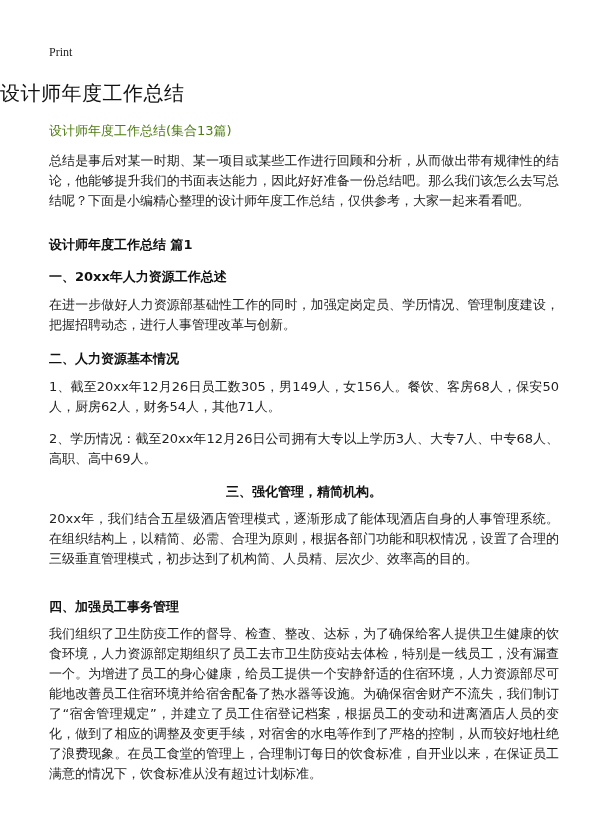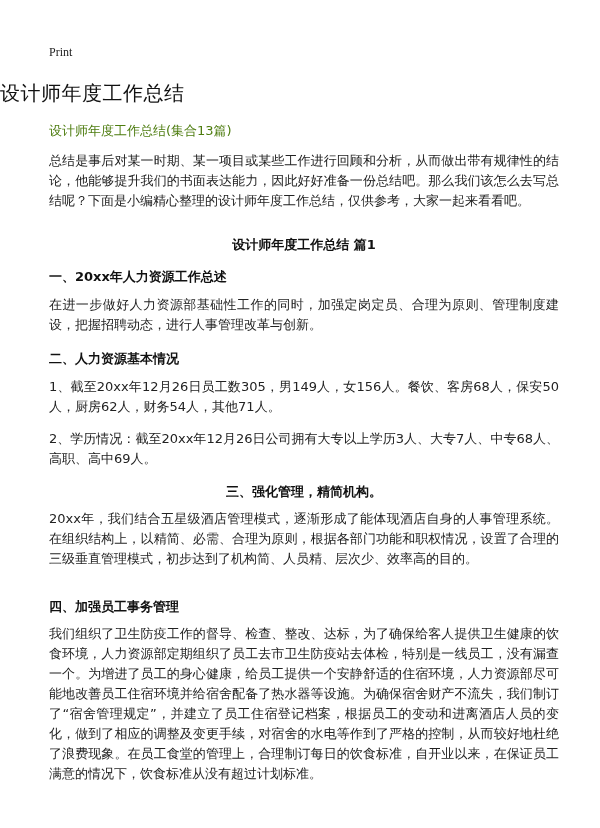--- a/index.html
+++ b/index.html
@@ -37,24 +37,24 @@
 
 <div class="page">
   <div class="print-label">Print</div>
 
   <div class="title">设计师年度工作总结</div>
 
   <div class="subtitle">设计师年度工作总结(集合13篇)</div>
 
   <div class="block" style="top:151px;">总结是事后对某一时期、某一项目或某些工作进行回顾和分析，从而做出带有规律性的结论，他能够提升我们的书面表达能力，因此好好准备一份总结吧。那么我们该怎么去写总结呢？下面是小编精心整理的设计师年度工作总结，仅供参考，大家一起来看看吧。</div>
 
-  <div class="heading" style="top:236px;text-align:center;">设计师年度工作总结 篇1</div>
+  <div class="heading" style="top:236px;">设计师年度工作总结 篇1</div>
 
   <div class="heading" style="top:268px;">一、20xx年人力资源工作总述</div>
-  <div class="block" style="top:295px;">在进一步做好人力资源部基础性工作的同时，加强定岗定员、合理为原则、管理制度建设，把握招聘动态，进行人事管理改革与创新。</div>
+  <div class="block" style="top:295px;">在进一步做好人力资源部基础性工作的同时，加强定岗定员、学历情况、管理制度建设，把握招聘动态，进行人事管理改革与创新。</div>
 
   <div class="heading" style="top:350px;">二、人力资源基本情况</div>
   <div class="block" style="top:377px;">1、截至20xx年12月26日员工数305，男149人，女156人。餐饮、客房68人，保安50人，厨房62人，财务54人，其他71人。</div>
   <div class="block" style="top:429px;">2、学历情况：截至20xx年12月26日公司拥有大专以上学历3人、大专7人、中专68人、高职、高中69人。</div>
 
   <div class="heading" style="top:483px;text-align:center;">三、强化管理，精简机构。</div>
   <div class="block" style="top:509px;">20xx年，我们结合五星级酒店管理模式，逐渐形成了能体现酒店自身的人事管理系统。在组织结构上，以精简、必需、合理为原则，根据各部门功能和职权情况，设置了合理的三级垂直管理模式，初步达到了机构简、人员精、层次少、效率高的目的。</div>
 
   <div class="heading" style="top:598px;">四、加强员工事务管理</div>
   <div class="block" style="top:624px;">我们组织了卫生防疫工作的督导、检查、整改、达标，为了确保给客人提供卫生健康的饮食环境，人力资源部定期组织了员工去市卫生防疫站去体检，特别是一线员工，没有漏查一个。为增进了员工的身心健康，给员工提供一个安静舒适的住宿环境，人力资源部尽可能地改善员工住宿环境并给宿舍配备了热水器等设施。为确保宿舍财产不流失，我们制订了“宿舍管理规定”，并建立了员工住宿登记档案，根据员工的变动和进离酒店人员的变化，做到了相应的调整及变更手续，对宿舍的水电等作到了严格的控制，从而较好地杜绝了浪费现象。在员工食堂的管理上，合理制订每日的饮食标准，自开业以来，在保证员工满意的情况下，饮食标准从没有超过计划标准。</div>

